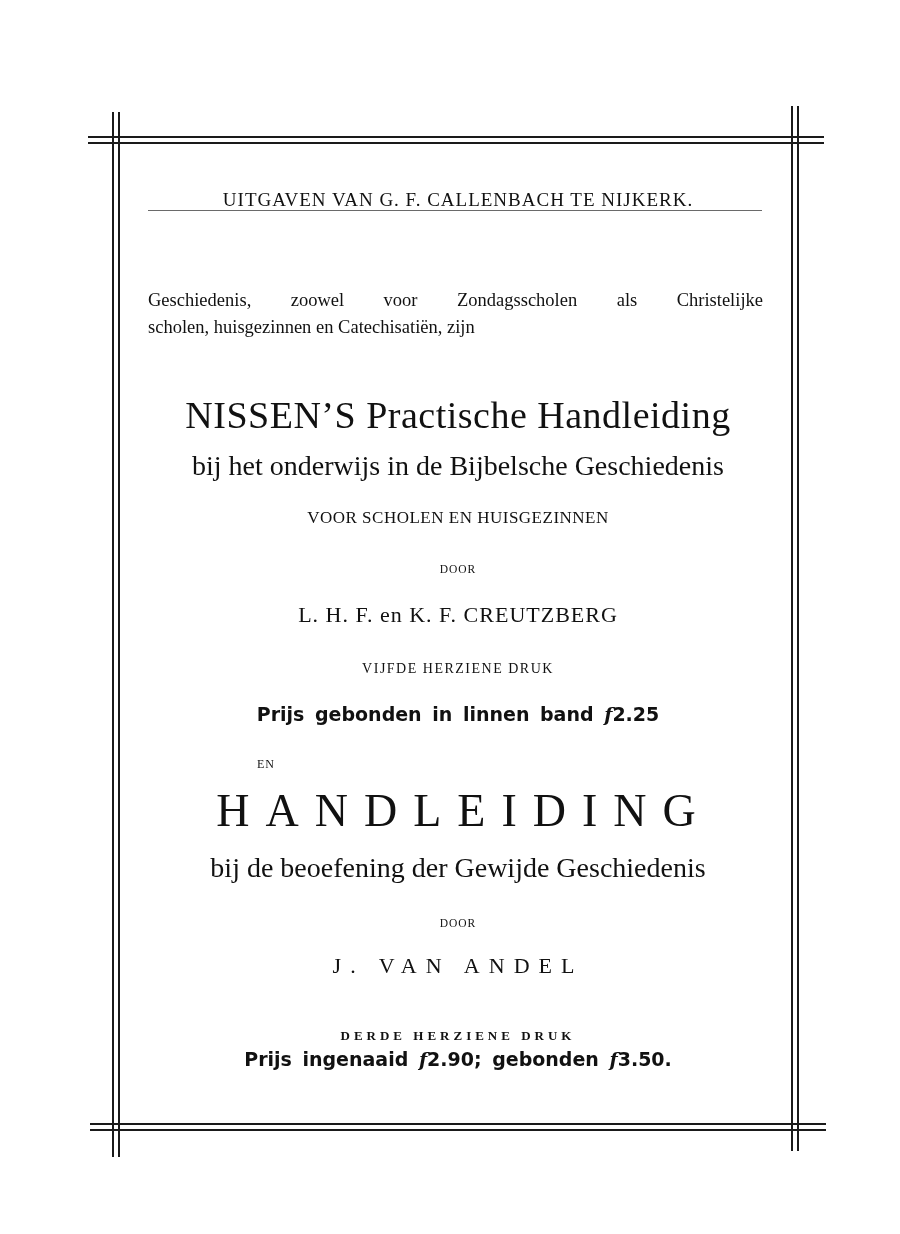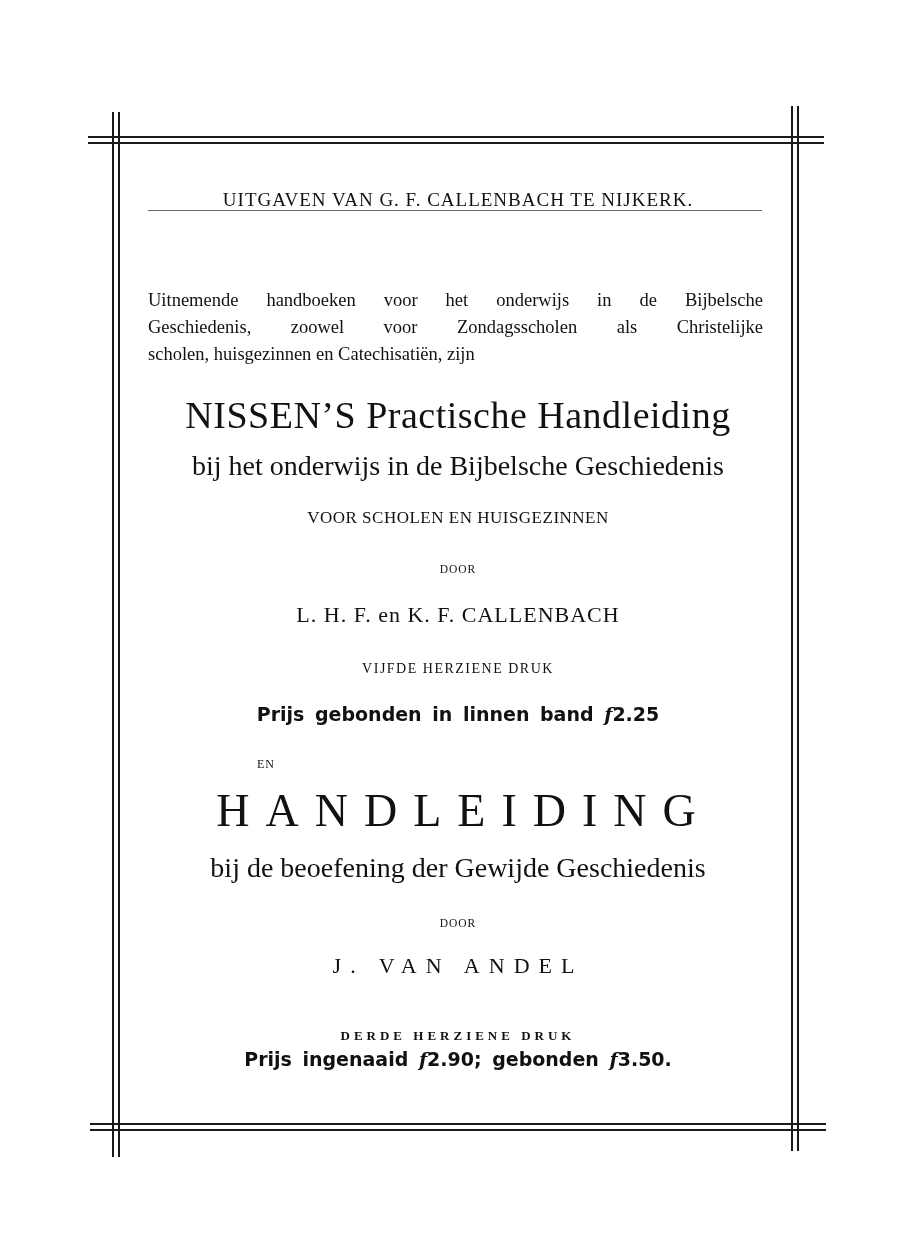--- a/index.html
+++ b/index.html
@@ -41,30 +41,29 @@
   <div class="line v" style="left:112px;top:112px;height:1045px;"></div>
   <div class="line v" style="left:118px;top:112px;height:1045px;"></div>
   <div class="line v" style="left:791px;top:106px;height:1045px;"></div>
   <div class="line v" style="left:797px;top:106px;height:1045px;"></div>
 </div>
 
 <div id="publisher" class="txt">UITGAVEN VAN G. F. CALLENBACH TE NIJKERK.</div>
 <div class="rule-thin"></div>
 
 <div id="intro">
-  <span>Uitnemende handboeken voor het onderwijs in de Bijbelsche</span>
   <span>Geschiedenis, zoowel voor Zondagsscholen als Christelijke</span>
   <span class="last">scholen, huisgezinnen en Catechisatiën, zijn</span>
 </div>
 
 <div id="t1" class="txt">NISSEN’S Practische Handleiding</div>
 <div id="t1sub" class="txt">bij het onderwijs in de Bijbelsche Geschiedenis</div>
 <div id="t1aud" class="txt">VOOR SCHOLEN EN HUISGEZINNEN</div>
 <div id="door1" class="txt">DOOR</div>
-<div id="auth1" class="txt">L. H. F. en K. F. CALLENBACH</div>
+<div id="auth1" class="txt">L. H. F. en K. F. CREUTZBERG</div>
 <div id="ed1" class="txt">VIJFDE HERZIENE DRUK</div>
 <div id="price1" class="txt">
   <span>Prijs gebonden in linnen band</span>
   <span class="fl">f</span><span>2.25</span>
 </div>
 
 <div id="en" class="txt">EN</div>
 
 <div id="t2" class="txt">HANDLEIDING</div>
 <div id="t2sub" class="txt">bij de beoefening der Gewijde Geschiedenis</div>

